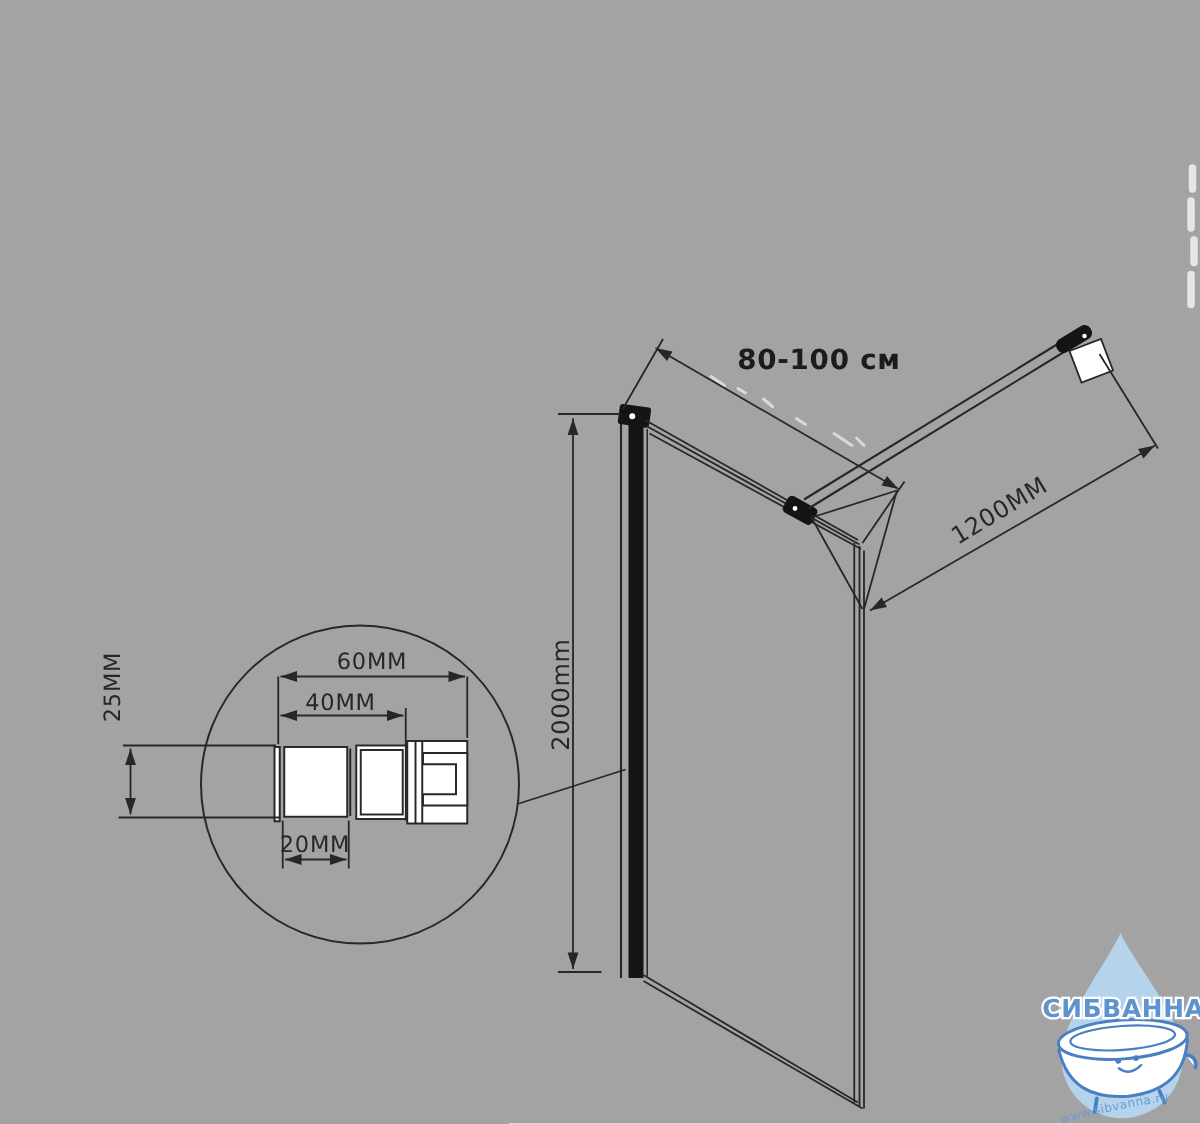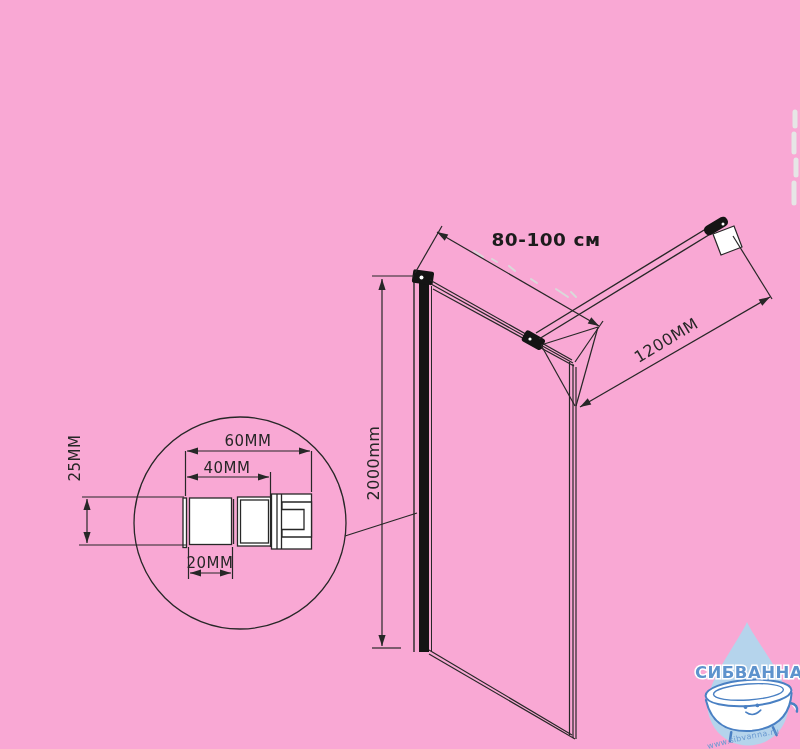--- a/index.html
+++ b/index.html
@@ -1,19 +1,19 @@
 <!DOCTYPE html>
 <html><head>
 <meta charset="utf-8">
 <style>
   html,body{margin:0;padding:0;background:#ffffff;}
   .canvas{
     position:relative;
     width:800px;height:749px;
-    background:#f9a8d4;
+    background:#a3a3a3;
     overflow:hidden;
     font-family:"DejaVu Sans", sans-serif;
   }
   svg{display:block;}
   svg text{fill:#272727;}
   .dim-label{font-size:15px;letter-spacing:0.5px;}
   .dim-label-md{font-size:16px;letter-spacing:0.5px;}
   .title-label{font-size:18.5px;font-weight:bold;fill:#1c1c1c;letter-spacing:0.5px;}
   .brand-label{font-size:16.5px;font-weight:bold;fill:#5e93cd;paint-order:stroke;stroke:#ffffff;stroke-width:3px;letter-spacing:0.5px;}
   .url-label{font-size:8px;fill:#6b9ad1;letter-spacing:0.3px;}

